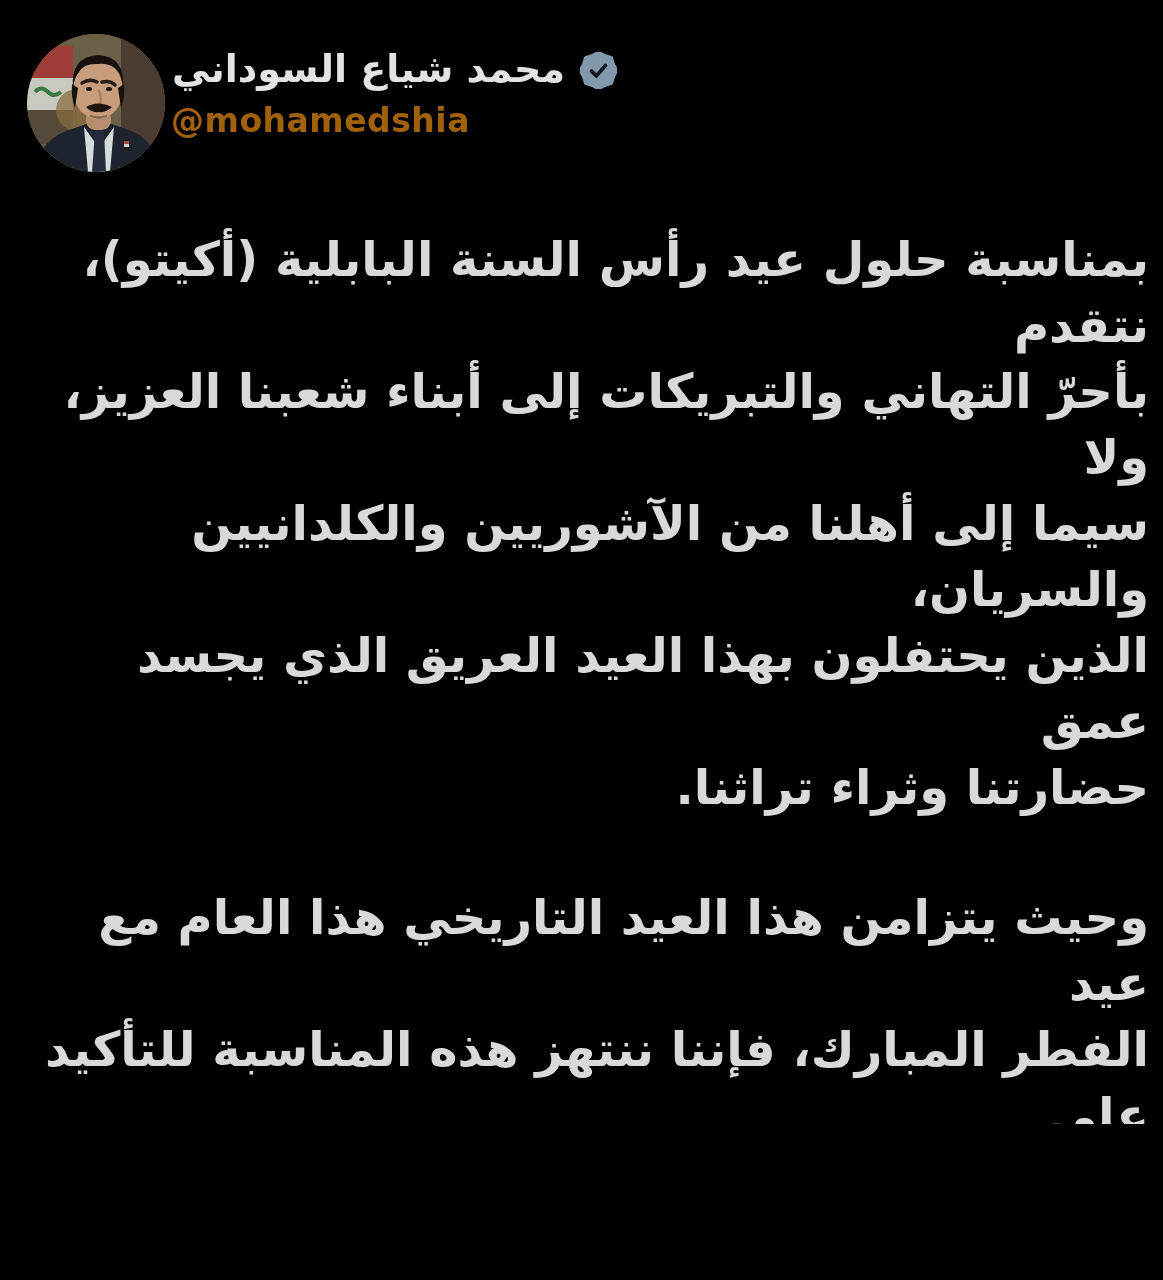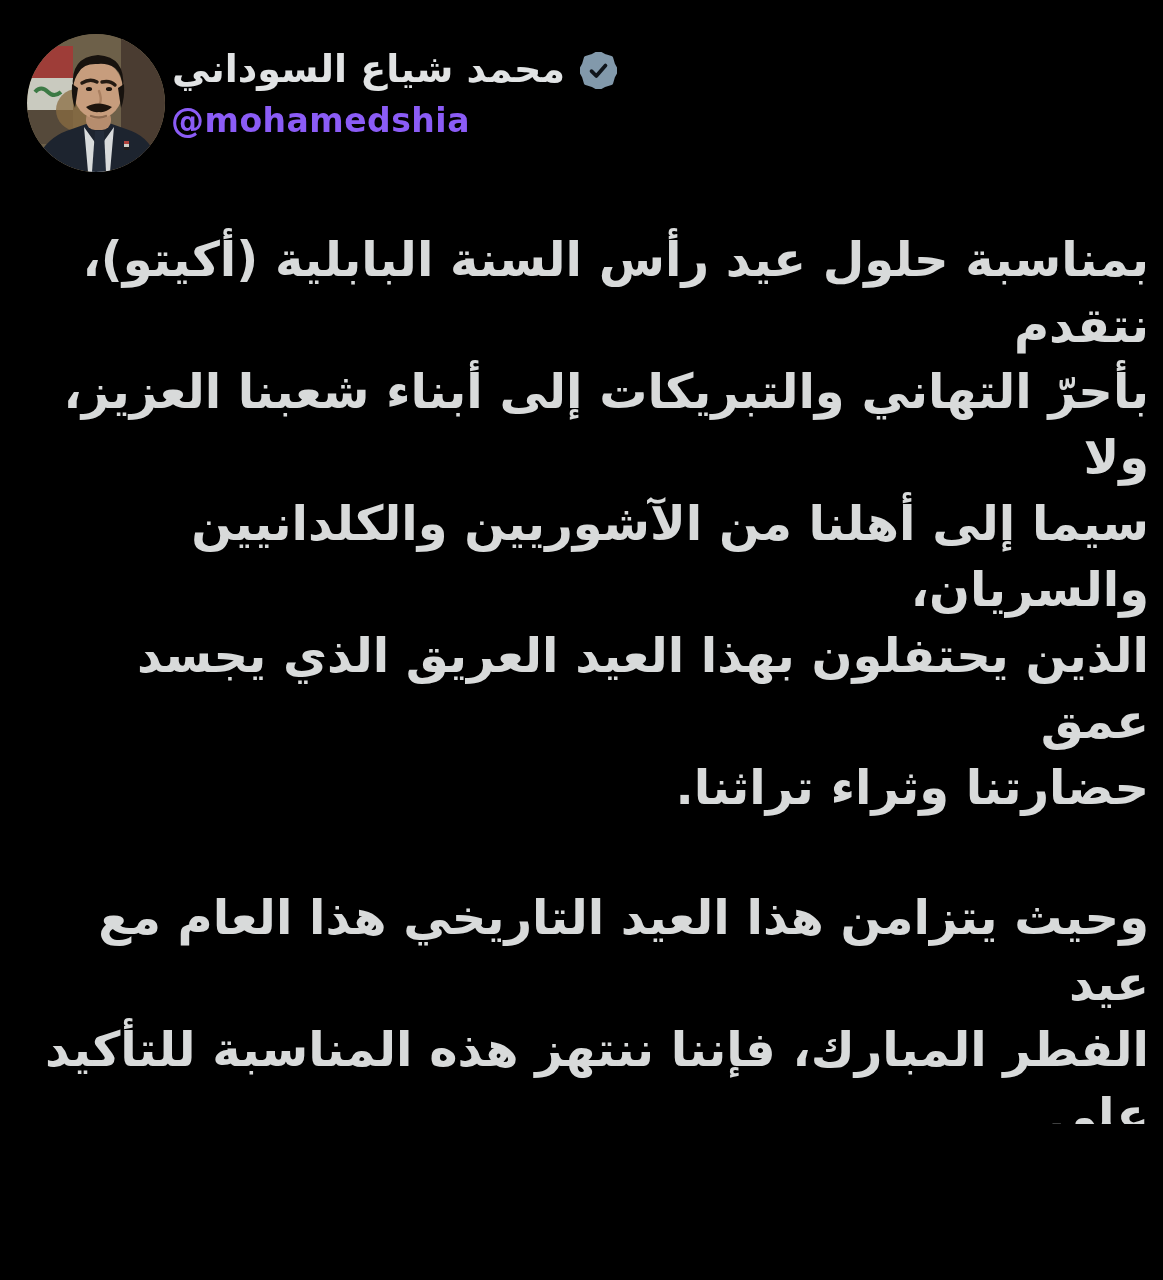--- a/index.html
+++ b/index.html
@@ -45,21 +45,21 @@
     white-space: nowrap;
     line-height: 1.35;
   }
   .verified-badge { width: 37px; height: 37px; flex: 0 0 auto; margin-top: 2px; }
   .handle {
     position: absolute;
     left: 171px;
     top: 101px;
     font-size: 33px;
     font-weight: bold;
-    color: #8b5cf6;
+    color: #a16207;
     letter-spacing: 0.5px;
     direction: ltr;
   }
   
   .tweet-body {
     position: absolute;
     top: 226px;
     left: 20px;
     right: 14px;
     direction: rtl;

